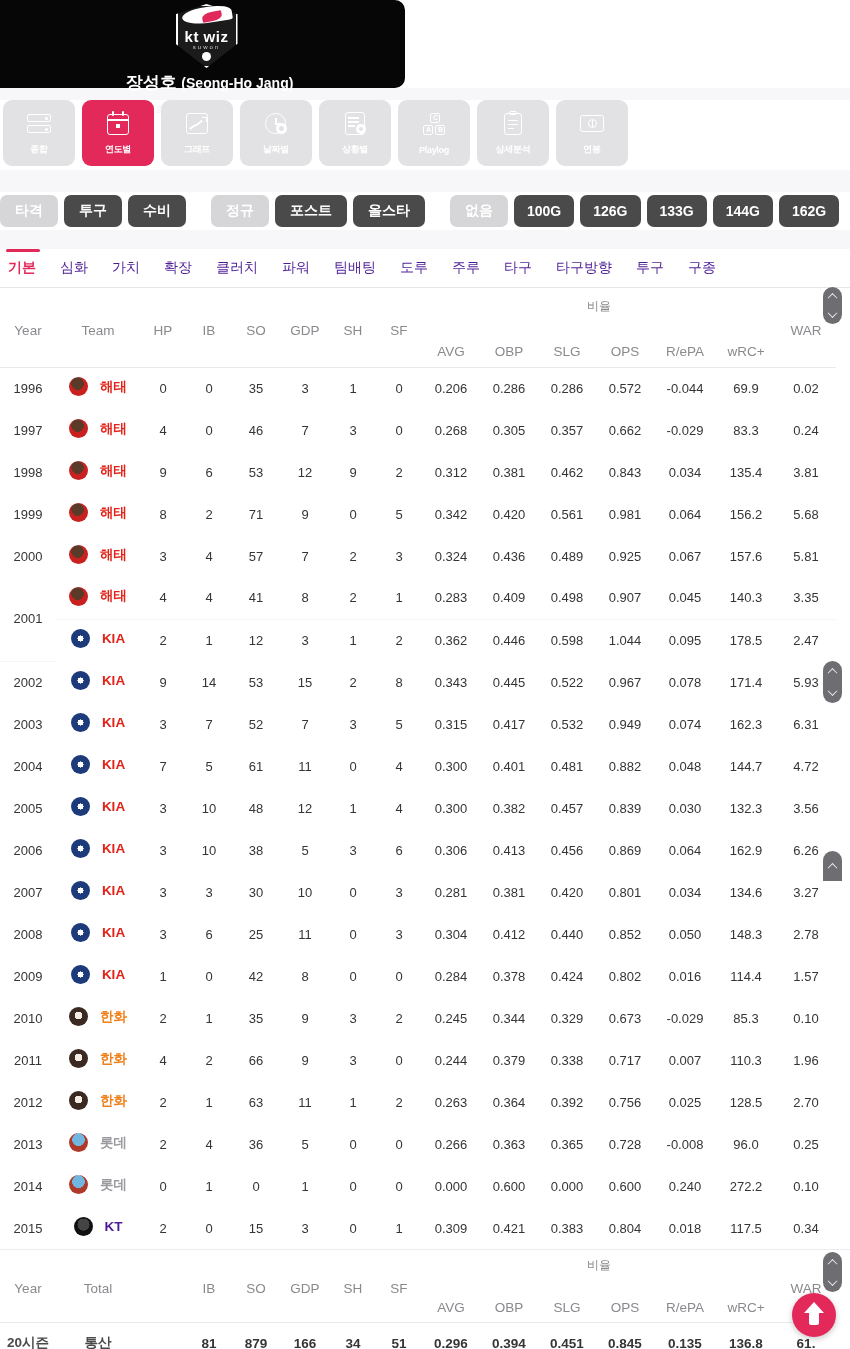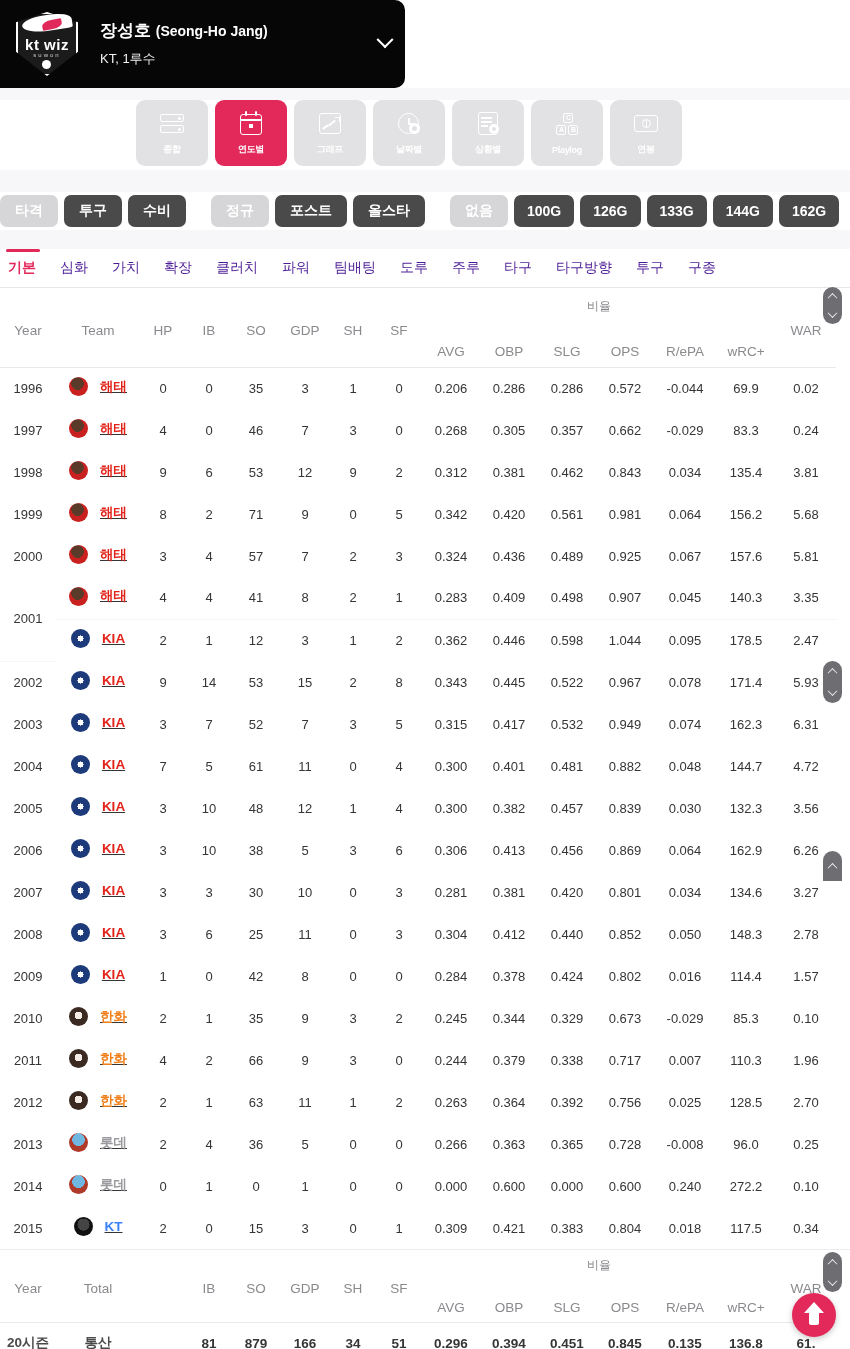--- a/index.html
+++ b/index.html
@@ -10,21 +10,21 @@
     overflow: hidden;
   }
   body { position: relative; }
 
   
   .player-card {
     position: absolute; left: 0; top: 0;
     width: 405px; height: 88px;
     background: #060606;
     border-radius: 0 10px 10px 0;
-    display: flex; align-items: center;
+    display: flex; align-items: center; flex-direction: column;
   }
   .team-logo-big {
     width: 78px; height: 72px;
     margin-left: 8px;
     position: relative; flex: 0 0 auto;
   }
   .kt-shield {
     position: absolute; left: 8px; top: 4px;
     width: 62px; height: 64px;
     background: #1b1b1b;
@@ -79,21 +79,20 @@
     border-right: 2.4px solid #fff; border-bottom: 2.4px solid #fff;
     transform: rotate(45deg) translate(-3px, -3px);
   }
 
   
   .cat-nav {
     position: absolute; left: 0; top: 100px;
     width: 815px; height: 70px;
     display: flex; gap: 7px; padding-left: 3px;
     overflow: hidden;
-    justify-content: center;
   }
   .cat-item {
     width: 72px; height: 66px; flex: 0 0 auto;
     background: #e2e2e4; border-radius: 9px;
     display: flex; flex-direction: column;
     align-items: center; justify-content: center;
   }
   .cat-item.active { background: #e3285a; }
   .cat-ico { width: 26px; height: 26px; position: relative; }
   .cat-label {
@@ -209,21 +208,21 @@
     color: #8a8a8e; font-size: 13.5px; font-weight: normal;
     border-bottom: 1px solid #e9e9ec;
   }
   thead.cols th.lowered { vertical-align: bottom; padding-bottom: 8px; }
   thead.cols th.raised  { vertical-align: top; padding-top: 6px; }
   tbody tr { height: 42px; }
   tbody td { border-bottom: 1px solid #f0f0f2; height: 42px; }
   tbody tr.sub-first td { border-bottom: 1px solid #f6f6f8; }
   td.year { color: #4a4a4a; font-size: 13.5px; }
   td.teamcell { text-align: left; padding-left: 18px; }
-  .team-chip { display: inline-flex; align-items: center; gap: 12px; text-decoration: underline; }
+  .team-chip { display: inline-flex; align-items: center; gap: 12px; }
   .logo-mini {
     width: 19px; height: 19px; border-radius: 50%;
     flex: 0 0 auto; position: relative; overflow: hidden;
   }
   .team-name { font-size: 13.5px; font-weight: bold; }
 
   
   .lg-haitae { background: radial-gradient(circle at 45% 35%, #5a3a28 0 38%, #c8211f 39% 100%); }
   .lg-kia    { background: radial-gradient(circle at 50% 50%, #ffffff 0 22%, #1d3a7a 23% 100%); }
   .lg-hanwha { background: radial-gradient(circle at 50% 45%, #f5ece6 0 26%, #3a2a22 27% 100%); }
@@ -383,20 +382,30 @@
       <div class="ico-line b1"></div>
         <div class="ico-line b2"></div>
         <div class="ico-line b3"></div>
       <div class="t" style="left:12px;top:2.5px;">C</div>
       <div class="t" style="left:5px;top:14.5px;">A</div>
       <div class="t" style="left:17px;top:14.5px;">B</div>
     </div>
     <div class="cat-label">Playlog</div>
   </div>
 
+  <div class="cat-item">
+    <div class="cat-ico i-clip">
+      <div class="ico-line board"></div>
+        <div class="ico-line top"></div>
+      <div class="ico-line r1"></div>
+        <div class="ico-line r2"></div>
+        <div class="ico-line r3"></div>
+    </div>
+    <div class="cat-label">상세분석</div>
+  </div>
 
   <div class="cat-item">
     <div class="cat-ico i-money">
       <div class="ico-line box"></div>
         <div class="ico-line c"></div>
         <div class="ico-line d"></div>
     </div>
     <div class="cat-label">연봉</div>
   </div>
 </div>
@@ -882,21 +891,21 @@
           <td>0.000</td>
           <td>0.600</td>
           <td>0.240</td>
           <td>272.2</td>
           <td>0.10</td>
         </tr>
         <tr>
           <td class="year">2015</td>
           <td class="teamcell"><span class="team-chip">
               <span class="logo-mini lg-kt"></span>
-              <span class="team-name" style="color: #3b82f6;">KT</span>
+              <span class="team-name" style="color: #4c1d95;">KT</span>
             </span></td>
           <td>2</td>
           <td>0</td>
           <td>15</td>
           <td>3</td>
           <td>0</td>
           <td>1</td>
           <td>0.309</td>
           <td>0.421</td>
           <td>0.383</td>

